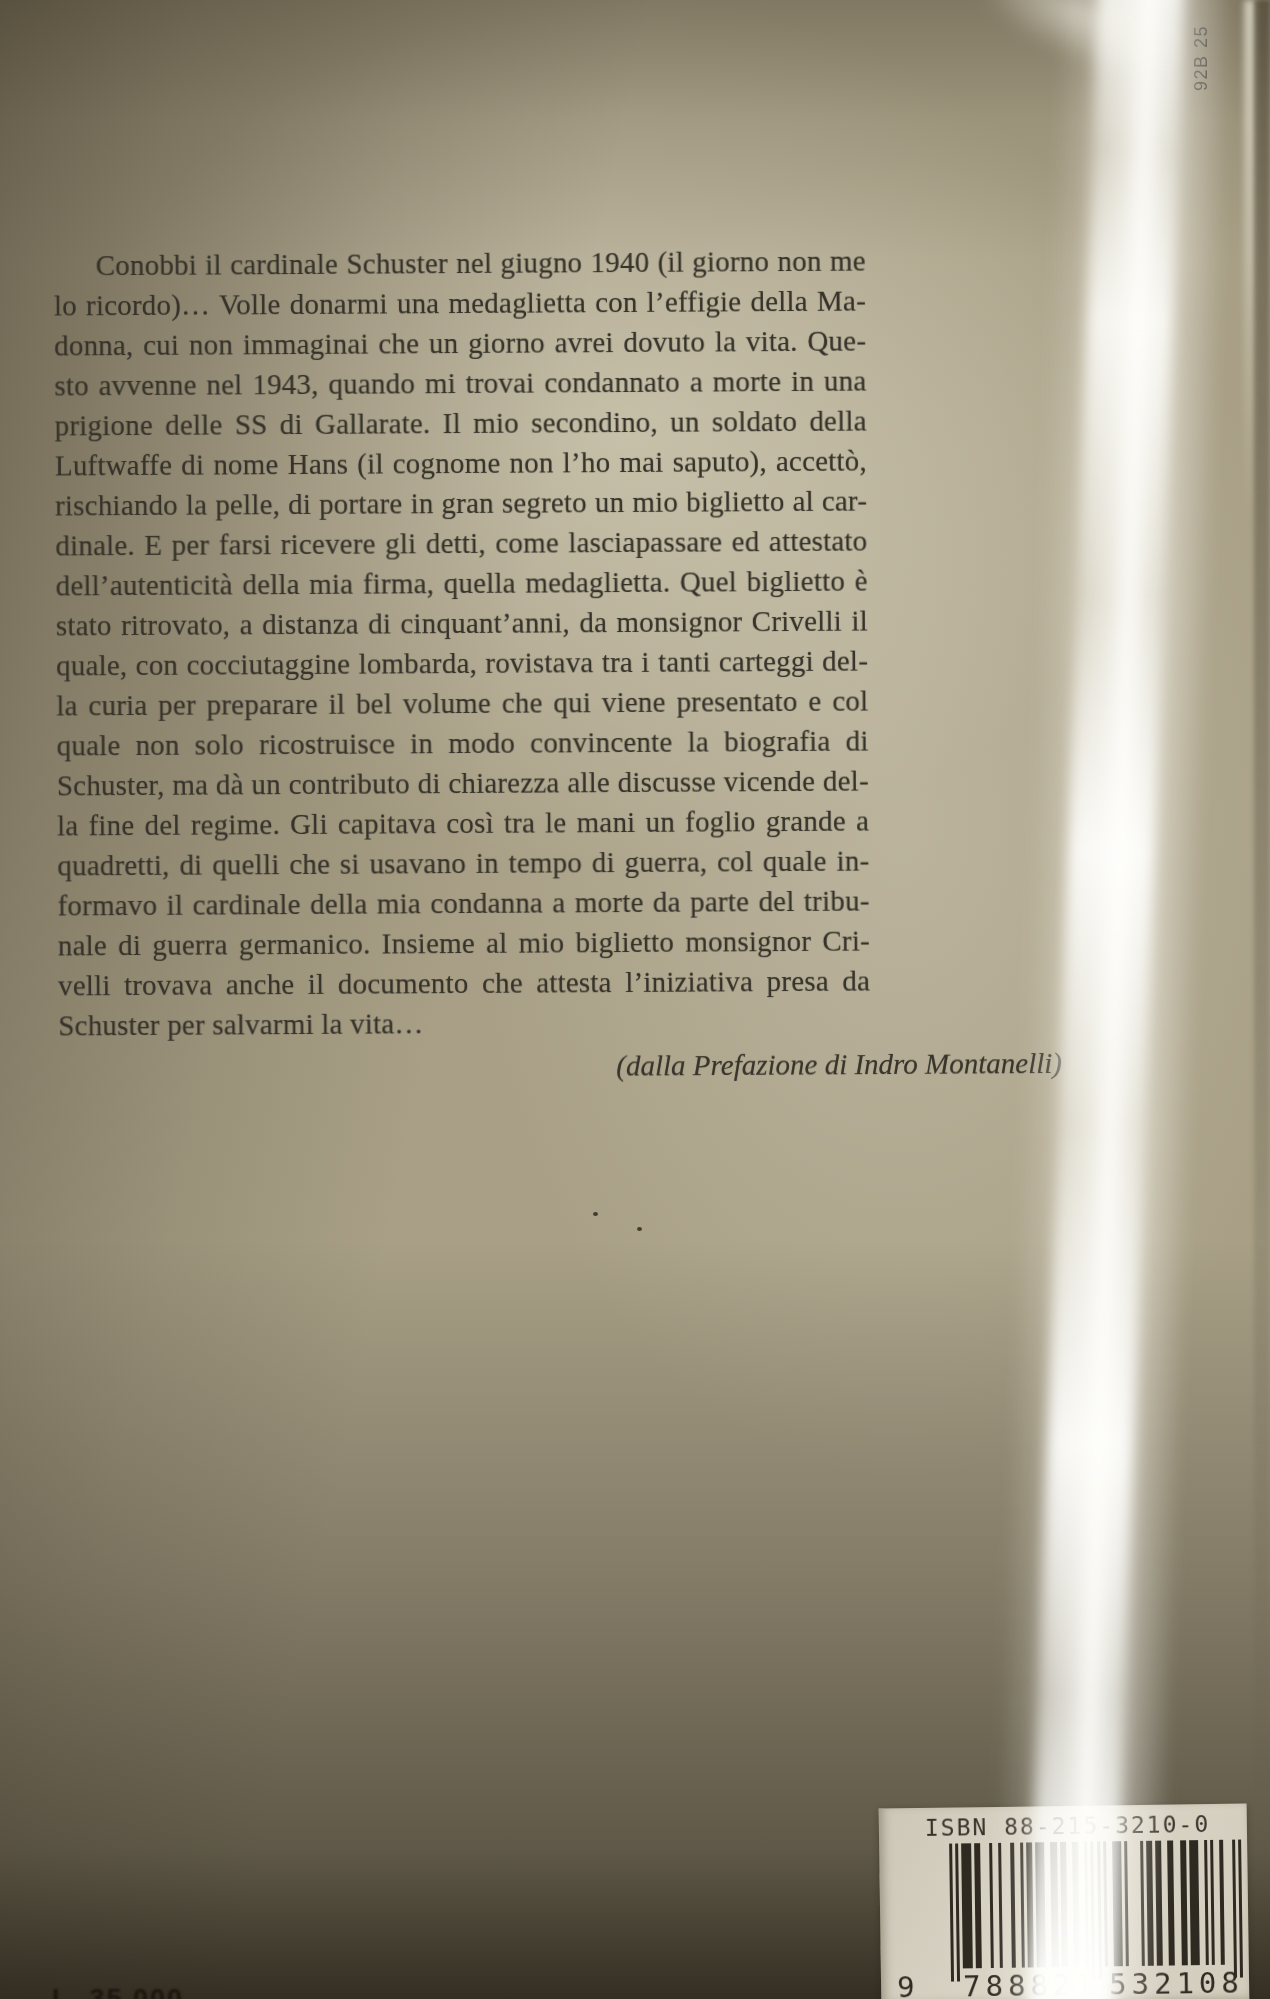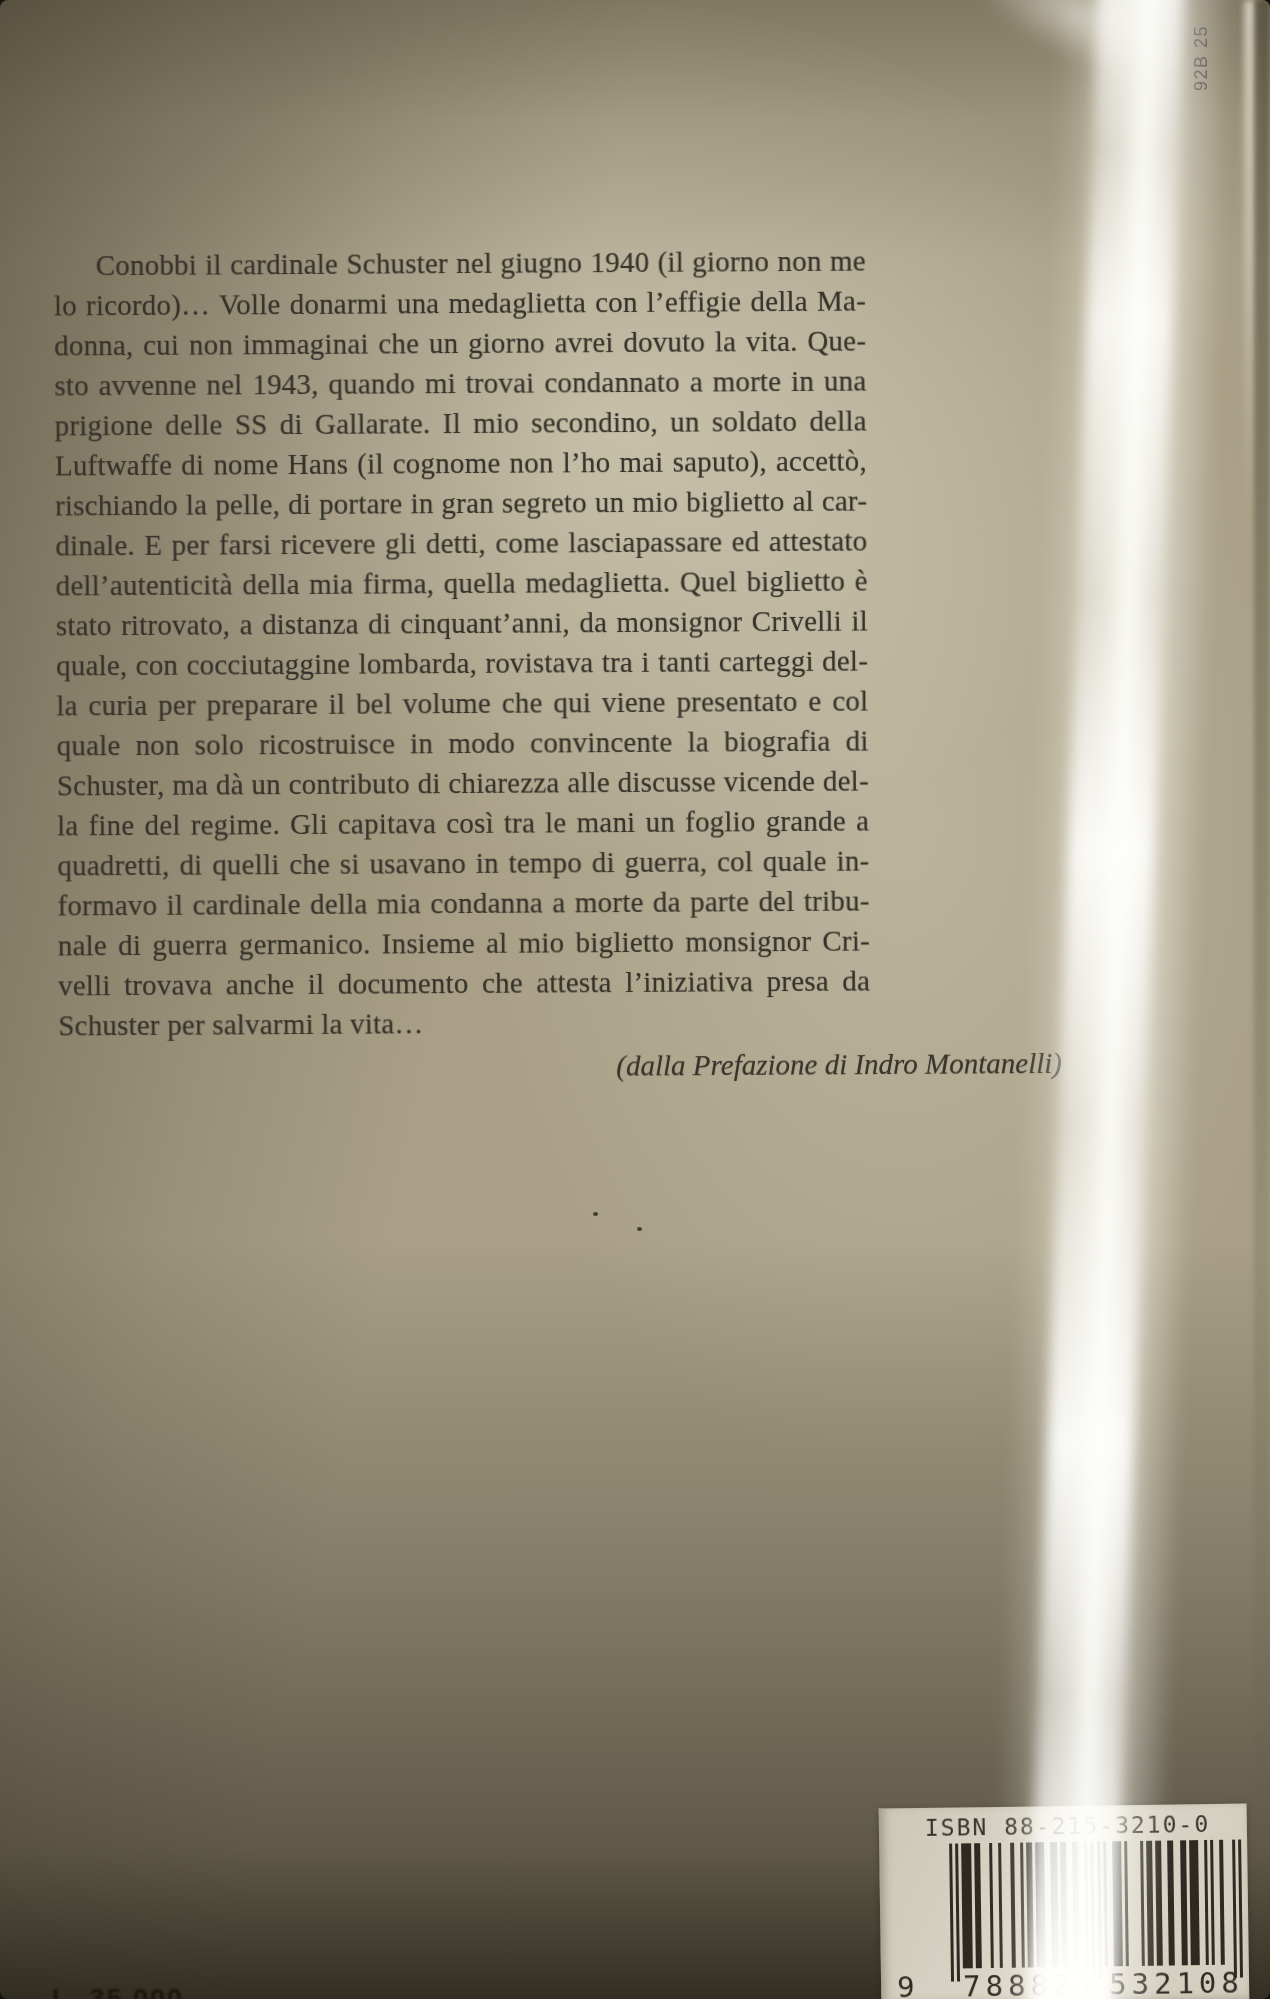--- a/index.html
+++ b/index.html
@@ -8,21 +8,20 @@
     width:1270px;height:1999px;
     overflow:hidden;
     background-color:#a89f86;
     background-image:
       linear-gradient(to top, rgba(36,31,21,0.88) 0px, rgba(36,31,21,0.55) 150px, rgba(40,35,24,0.28) 430px, rgba(40,35,24,0) 760px),
       linear-gradient(102deg, rgba(50,43,29,0.50) 0px, rgba(50,43,29,0.30) 190px, rgba(50,43,29,0.12) 420px, rgba(50,43,29,0) 640px),
       linear-gradient(to bottom, rgba(66,58,41,0.38) 0px, rgba(66,58,41,0.12) 120px, rgba(66,58,41,0) 260px),
       radial-gradient(ellipse 760px 600px at 620px 430px, rgba(238,234,214,0.42), rgba(238,234,214,0) 72%),
       radial-gradient(ellipse 620px 950px at 900px 820px, rgba(233,229,209,0.30), rgba(233,229,209,0) 70%);
     font-family:"Liberation Serif", serif;
-    border-radius:8px;
   }
   
   .glare-main{
     position:absolute; left:1022px; top:-70px; width:176px; height:2180px;
     transform:rotate(2deg);
     background:linear-gradient(90deg, rgba(255,253,244,0) 0%, rgba(255,253,244,0.22) 22%,
       rgba(255,254,248,0.62) 42%, rgba(255,255,251,0.92) 52%, rgba(255,254,248,0.55) 66%,
       rgba(255,253,244,0) 100%);
     filter:blur(6px);
   }

